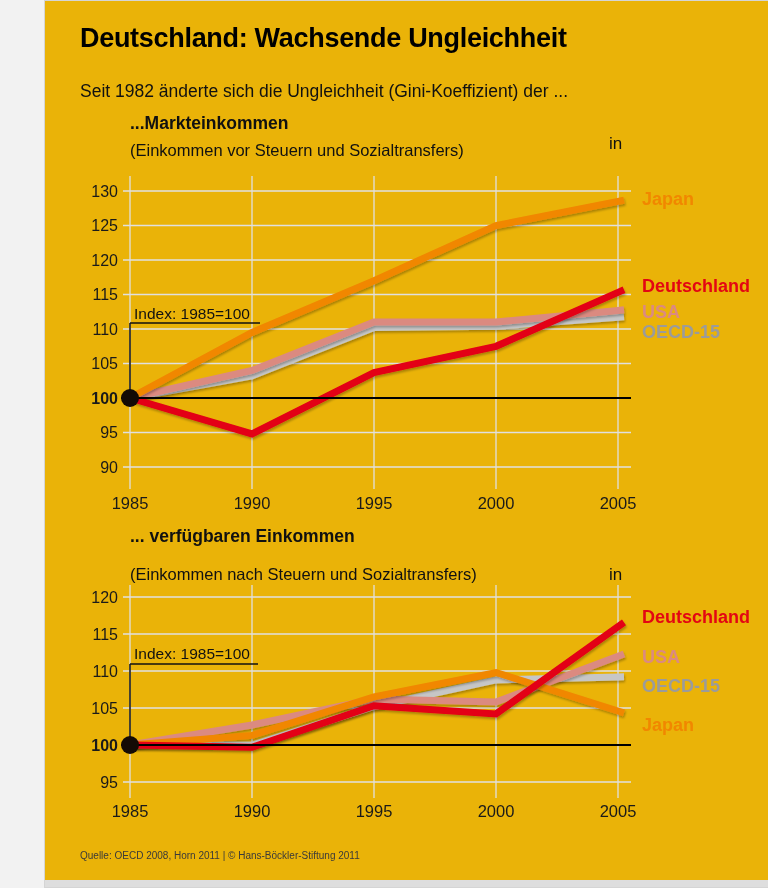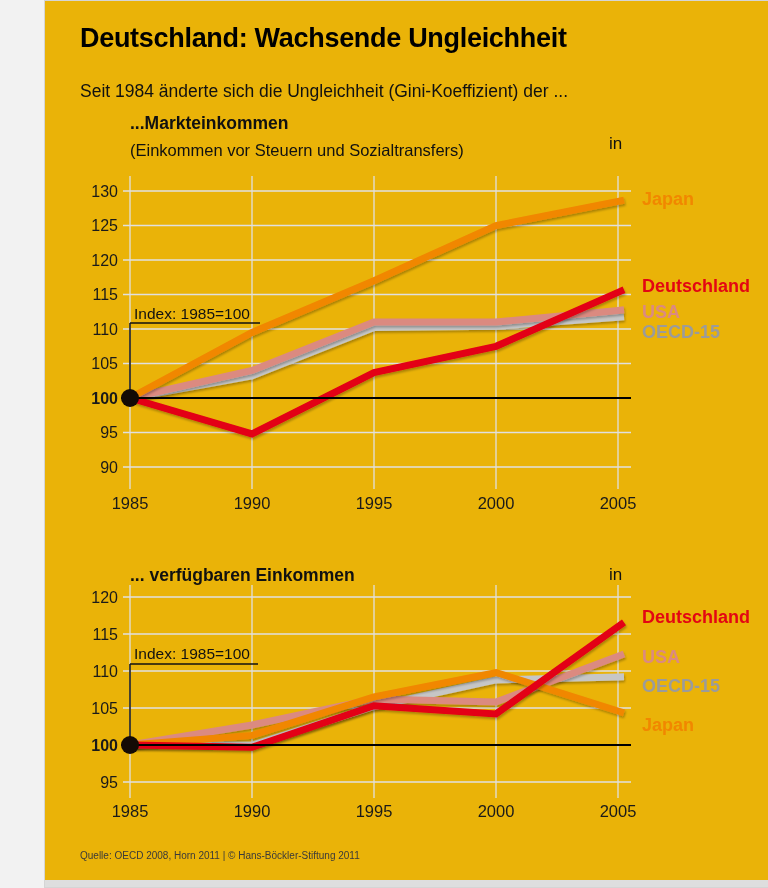--- a/index.html
+++ b/index.html
@@ -10,35 +10,35 @@
   }
   .abs{position:absolute;}
   #main-title{left:35px;top:22px;font-size:27px;font-weight:bold;letter-spacing:-0.3px;color:#000;}
   #main-subtitle{left:35px;top:80px;font-size:17.5px;color:#111;}
   .chart-heading{left:85px;font-size:17.5px;font-weight:bold;color:#111;}
   .chart-subheading{left:85px;font-size:16.5px;color:#111;}
   .in-label{left:564px;font-size:17px;color:#111;}
   #chart1-heading{top:112px;}
   #chart1-subheading{top:140px;}
   #in-label-1{top:133px;}
-  #chart2-heading{top:564px;}
+  #chart2-heading{top:525px;}
   #chart2-subheading{top:564px;}
   #in-label-2{top:564px;}
   #svg-chart-1{left:0;top:170px;}
   #svg-chart-2{left:0;top:550px;}
   #footer{left:35px;top:849px;font-size:10px;color:#3a3a3a;}
   #bottom-bar{left:0;bottom:0;width:100%;height:7px;background:#dedede;}
   svg text{font-family:"Liberation Sans", sans-serif;}
 </style>
 </head>
 <body>
 
 <div id="stage">
   <div class="abs" id="main-title">Deutschland: Wachsende Ungleichheit</div>
-  <div class="abs" id="main-subtitle">Seit 1984 änderte sich die Ungleichheit (Gini-Koeffizient) der ...</div>
+  <div class="abs" id="main-subtitle">Seit 1982 änderte sich die Ungleichheit (Gini-Koeffizient) der ...</div>
 
   <div class="abs chart-subheading" id="chart1-subheading">(Einkommen vor Steuern und Sozialtransfers)</div>
   <div class="abs chart-heading" id="chart1-heading">...Markteinkommen</div>
   <div class="abs in-label" id="in-label-1">in</div>
   <svg class="abs" id="svg-chart-1" width="768" height="350" viewBox="0 0 768 350">
       <defs>
         <filter id="sh0" x="-20%" y="-40%" width="140%" height="200%">
           <feDropShadow dx="1" dy="2" stdDeviation="1.1" flood-color="#000" flood-opacity="0.28"></feDropShadow>
         </filter>
       </defs>
@@ -79,20 +79,21 @@
       <line x1="85" y1="152" x2="215" y2="152" stroke="#111" stroke-width="1.5"></line>
       <line x1="85" y1="152" x2="85" y2="227" stroke="#111" stroke-width="1.5"></line>
       <circle cx="85" cy="227" r="9" fill="#140a05"></circle>
       <text x="597" y="34" fill="#F18700" font-size="18px" font-weight="bold">Japan</text>
       <text x="597" y="121" fill="#E30613" font-size="18px" font-weight="bold">Deutschland</text>
       <text x="597" y="147" fill="#DB8A80" font-size="18px" font-weight="bold">USA</text>
       <text x="597" y="167" fill="#9B9B9B" font-size="18px" font-weight="bold">OECD-15</text>
     </svg>
 
   <div class="abs chart-heading" id="chart2-heading">... verfügbaren Einkommen</div>
+  <div class="abs chart-subheading" id="chart2-subheading">(Einkommen nach Steuern und Sozialtransfers)</div>
   <div class="abs in-label" id="in-label-2">in</div>
   <svg class="abs" id="svg-chart-2" width="768" height="290" viewBox="0 0 768 290">
       <defs>
         <filter id="sh1" x="-20%" y="-40%" width="140%" height="200%">
           <feDropShadow dx="1" dy="2" stdDeviation="1.1" flood-color="#000" flood-opacity="0.28"></feDropShadow>
         </filter>
       </defs>
       <line x1="78" y1="231" x2="586" y2="231" stroke="#E0E0E0" stroke-width="1.3"></line>
       <line x1="78" y1="194" x2="586" y2="194" stroke="#E0E0E0" stroke-width="1.3"></line>
       <line x1="78" y1="157" x2="586" y2="157" stroke="#E0E0E0" stroke-width="1.3"></line>

